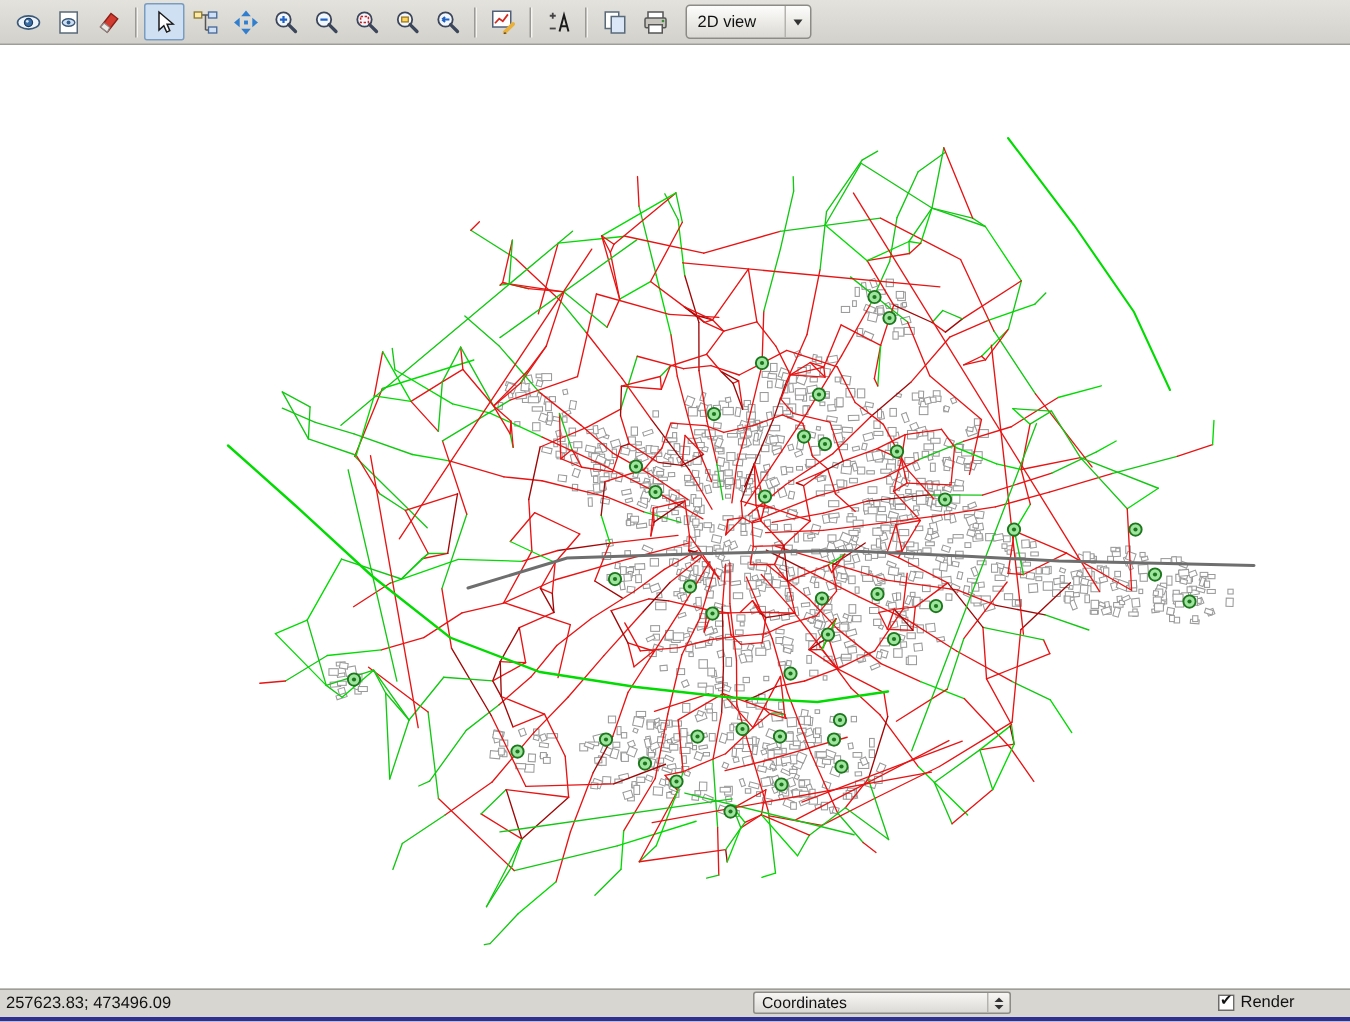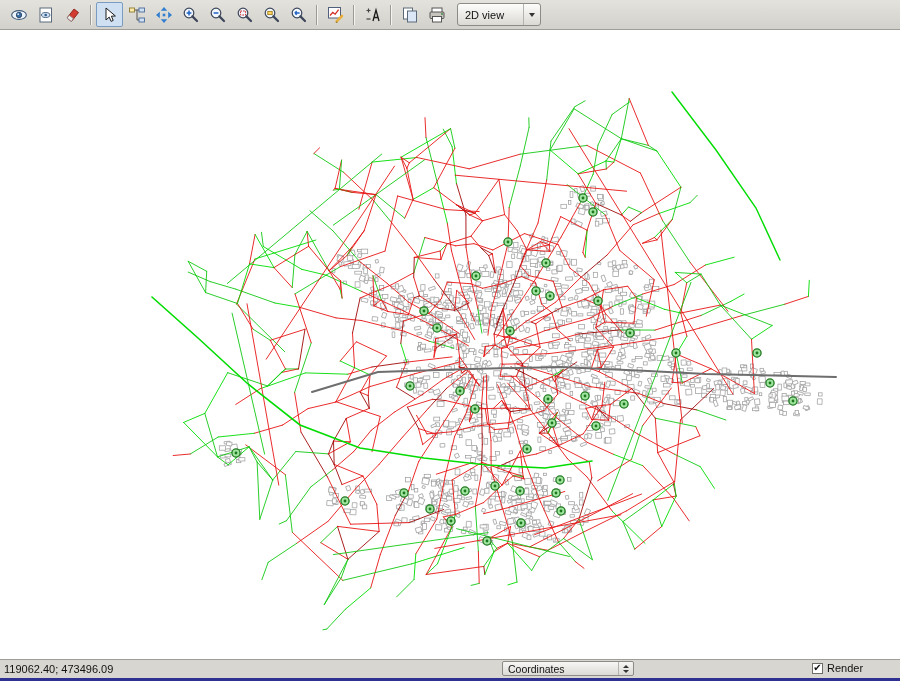--- a/index.html
+++ b/index.html
@@ -17,21 +17,21 @@
   .combo .arrowbox{width:16px;align-self:stretch;display:flex;align-items:center;justify-content:center;border-left:1px solid #b5b3ae;}
   .combo .arr{width:0;height:0;border-left:3.5px solid transparent;border-right:3.5px solid transparent;border-top:4px solid #333;}
 
   
   .canvas{flex:1 1 auto;position:relative;background:#ffffff;}
   .canvas svg{position:absolute;left:0;top:0;width:100%;height:100%;}
 
   
   .statusbar{flex:0 0 19px;box-sizing:border-box;background:#d8d6d0;border-top:1px solid #9f9d98;position:relative;font-size:11px;color:#111;display:flex;align-items:center;}
   .coords{padding-left:4px;white-space:nowrap;}
-  .scombo{position:absolute;left:502px;top:1px;width:132px;height:15px;box-sizing:border-box;background:linear-gradient(#f7f6f4,#dcdad5);border:1px solid #8d8b86;border-radius:2px;display:flex;align-items:center;}
+  .scombo{position:absolute;left:502px;top:1px;width:172px;height:15px;box-sizing:border-box;background:linear-gradient(#f7f6f4,#dcdad5);border:1px solid #8d8b86;border-radius:2px;display:flex;align-items:center;}
   .scombo .val{flex:1;padding-left:5px;font-size:10.5px;}
   .scombo .spin{width:14px;display:flex;flex-direction:column;align-items:center;justify-content:center;gap:2px;border-left:1px solid #b5b3ae;height:100%;}
   .up{width:0;height:0;border-left:3px solid transparent;border-right:3px solid transparent;border-bottom:3.5px solid #333;}
   .dn{width:0;height:0;border-left:3px solid transparent;border-right:3px solid transparent;border-top:3.5px solid #333;}
   .render{position:absolute;left:812px;top:2px;display:flex;align-items:center;gap:4px;cursor:default;}
   .cb{width:11px;height:11px;box-sizing:border-box;background:#fff;border:1px solid #6e6c68;display:flex;align-items:center;justify-content:center;font-size:10px;line-height:1;color:#111;}
 
   
   .strip{flex:0 0 3px;background:#2e3192;}
 </style>
@@ -2301,21 +2301,21 @@
           <circle cx="487" cy="541" r="1.4" fill="#1d781d"></circle>
           <circle cx="451" cy="521" r="4.1" fill="#9fe49f" stroke="#1d781d" stroke-width="1.3"></circle>
           <circle cx="451" cy="521" r="1.4" fill="#1d781d"></circle>
           <circle cx="560" cy="480" r="4.1" fill="#9fe49f" stroke="#1d781d" stroke-width="1.3"></circle>
           <circle cx="560" cy="480" r="1.4" fill="#1d781d"></circle>
         </g>
       </svg>
   </div>
 
   <div class="statusbar">
-    <span class="coords">119062.40; 473496.09</span>
+    <span class="coords">257623.83; 473496.09</span>
 
     <div class="scombo">
       <span class="val">Coordinates</span>
       <span class="spin">
           <span class="up"></span>
           <span class="dn"></span>
         </span>
     </div>
 
     <label class="render">

